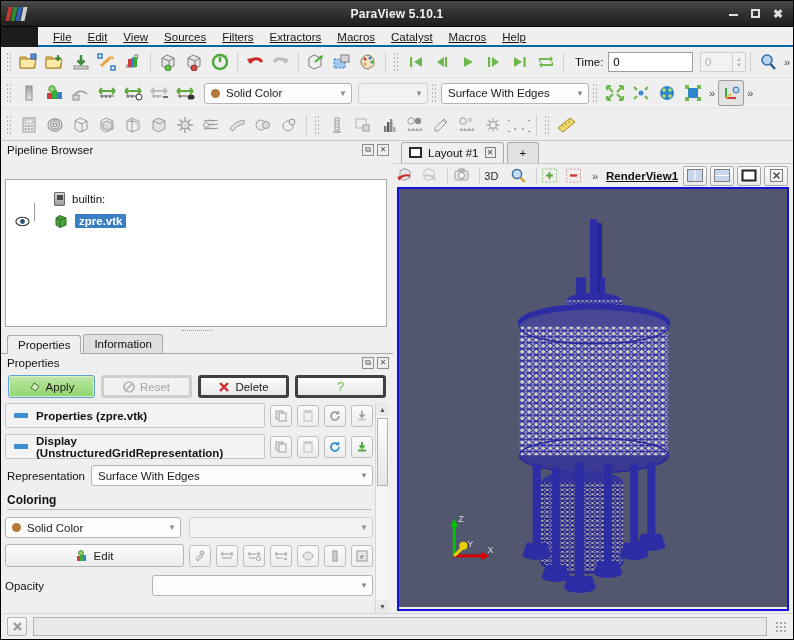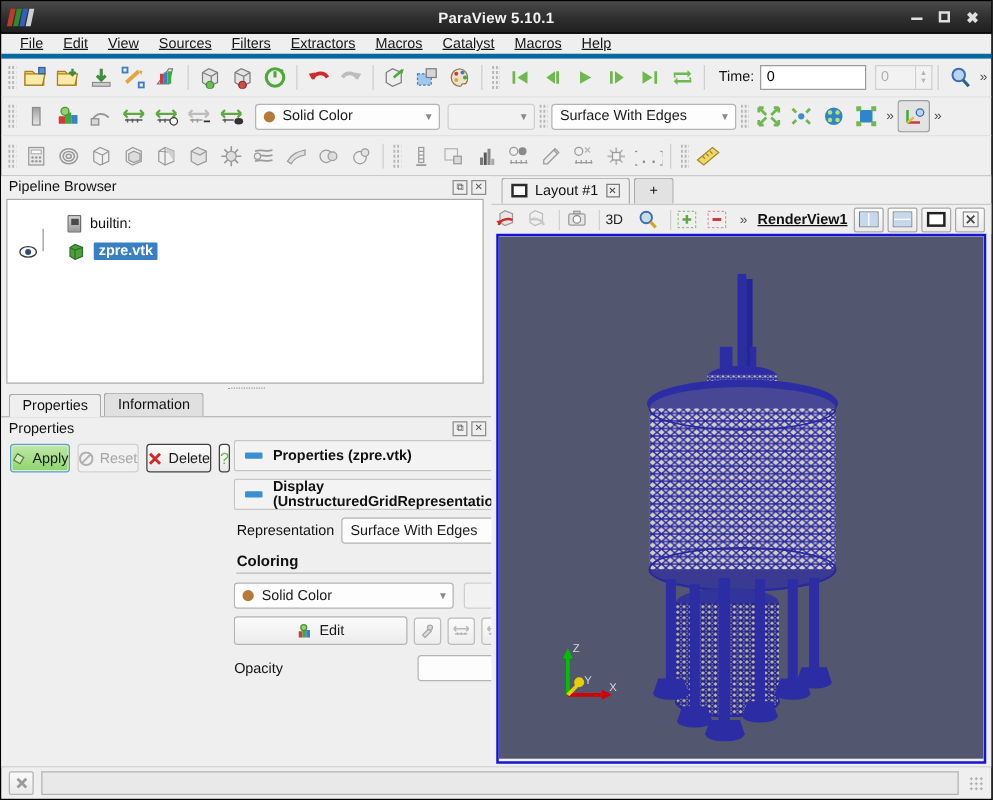--- a/index.html
+++ b/index.html
@@ -43,21 +43,22 @@
   .wb-min { display:block; width:9px; height:2px; background:#e0e0e0; margin-bottom:-3px;}
   .wb-max { display:block; width:9px; height:9px; border:2px solid #e0e0e0;}
   .wb-close { font-size: 13px; font-weight: bold; }
 
   
   .menubar {
     height: 20px; flex: 0 0 20px;
     background: #efefef;
     display: flex; align-items: flex-end;
     padding-left: 8px; gap: 2px;
-    border-bottom: 4px solid #0369a1;
+    border-bottom: 2px solid #0369a1;
+    margin-left: 37px;
   }
   .menubar .mi {
     padding: 2px 7px; color: #151515; font-size: 11.5px; cursor: default;
   }
   .menubar .mi u { text-decoration: underline; }
 
   
   .toolbars { background:#efefef; flex: 0 0 auto; border-bottom:1px solid #c9c9c9;}
   .tbrow {
     height: 31px; display: flex; align-items: center;
@@ -104,20 +105,21 @@
     width:12px; height:12px; border:1px solid #8d8d8d; color:#555;
     display:flex; align-items:center; justify-content:center;
     font-size:8px; line-height:1; cursor:default; background:#efefef;
   }
 
   
   .pipe-area { padding: 0 6px 0 4px; }
   .pipebox {
     background:#fff; border:1px solid #a9a9a9; height:148px; position:relative;
     padding-top:8px;
+    margin-top:20px;
   }
   .pitem { display:flex; align-items:center; height:22px; padding-left:6px; position:relative;}
   .eye { width:20px; flex:0 0 20px; display:flex; align-items:center; justify-content:center;}
   .pindent { width:22px; flex:0 0 22px;}
   .srv-icon { width:11px; height:14px; background:linear-gradient(#d6d6d6,#9a9a9a); border:1px solid #6d6d6d; border-radius:1px; position:relative;}
   .srv-icon:after{ content:""; position:absolute; left:2px; top:2px; width:6px; height:5px; background:#4a4a4a;}
   .vtk-icon { width:14px; height:14px; position:relative; }
   .pitem-label { margin-left:7px; font-size:11.5px; color:#111; }
   .pitem.selected .pitem-label { background:#3a7fc1; color:#fff; font-weight:bold; padding:1px 4px; border-radius:1px;}
   .treeline { position:absolute; left:28px; top:-7px; width:1px; height:18px; background:#9a9a9a;}
@@ -128,24 +130,24 @@
   
   .tabstrip { height:20px; display:flex; align-items:flex-end; padding-left:6px; border-bottom:1px solid #a9a9a9;}
   .tab {
     height:19px; padding:0 10px; display:flex; align-items:center;
     font-size:11.5px; color:#111; border:1px solid #a9a9a9; border-bottom:none;
     background:#e0e0e0; border-radius:3px 3px 0 0; margin-right:2px; cursor:default;
   }
   .tab.active { background:#efefef; border-bottom:1px solid #efefef; margin-bottom:-1px;}
 
   
-  .propbody { flex:1 1 auto; display:flex; flex-direction:row; min-height:0; padding: 0 4px 0 4px;}
+  .propbody { flex:1 1 auto; display:flex; flex-direction:column; min-height:0; padding: 0 4px 0 4px;}
   .btnrow { display:flex; gap:6px; padding: 3px 3px 5px 3px;}
   .pbtn {
-    flex:1 1 0; height:23px; border:1px solid #404040; border-radius:3px;
+    flex:1 1 0; height:23px; border:3px solid #404040; border-radius:3px;
     display:flex; align-items:center; justify-content:center; gap:5px;
     background: linear-gradient(#fbfbfb,#e8e8e8); font-size:11.5px; color:#1a1a1a; cursor:default;
   }
   .pbtn.apply { background: linear-gradient(#bfe8a8,#8fd46d); border:1px solid #5fa0d0; box-shadow: inset 0 0 0 1px #d6f2c6;}
   .pbtn.disabled { color:#a6a6a6; background:#f1f1f1; border-color:#cfcfcf;}
   .searchrow { display:flex; gap:4px; padding: 0 3px 4px 3px;}
   .searchinput {
     flex:1 1 auto; height:21px; border:1px solid #a9a9a9; background:#fff;
     display:flex; align-items:center; padding:0 5px; color:#8e8e8e; font-size:11.5px;
   }

